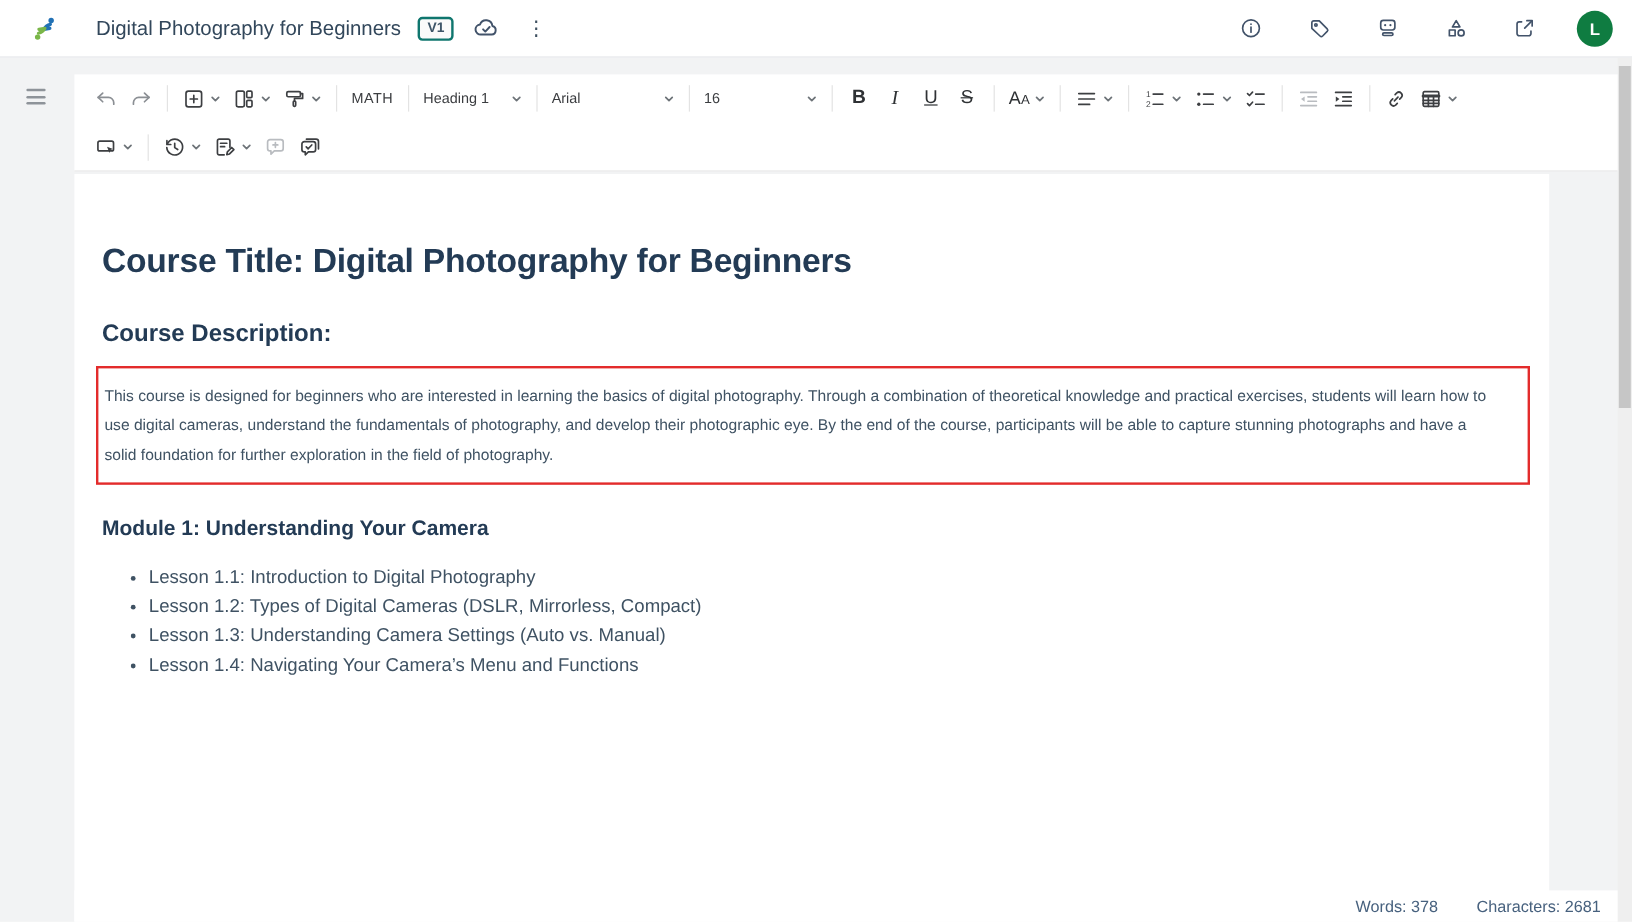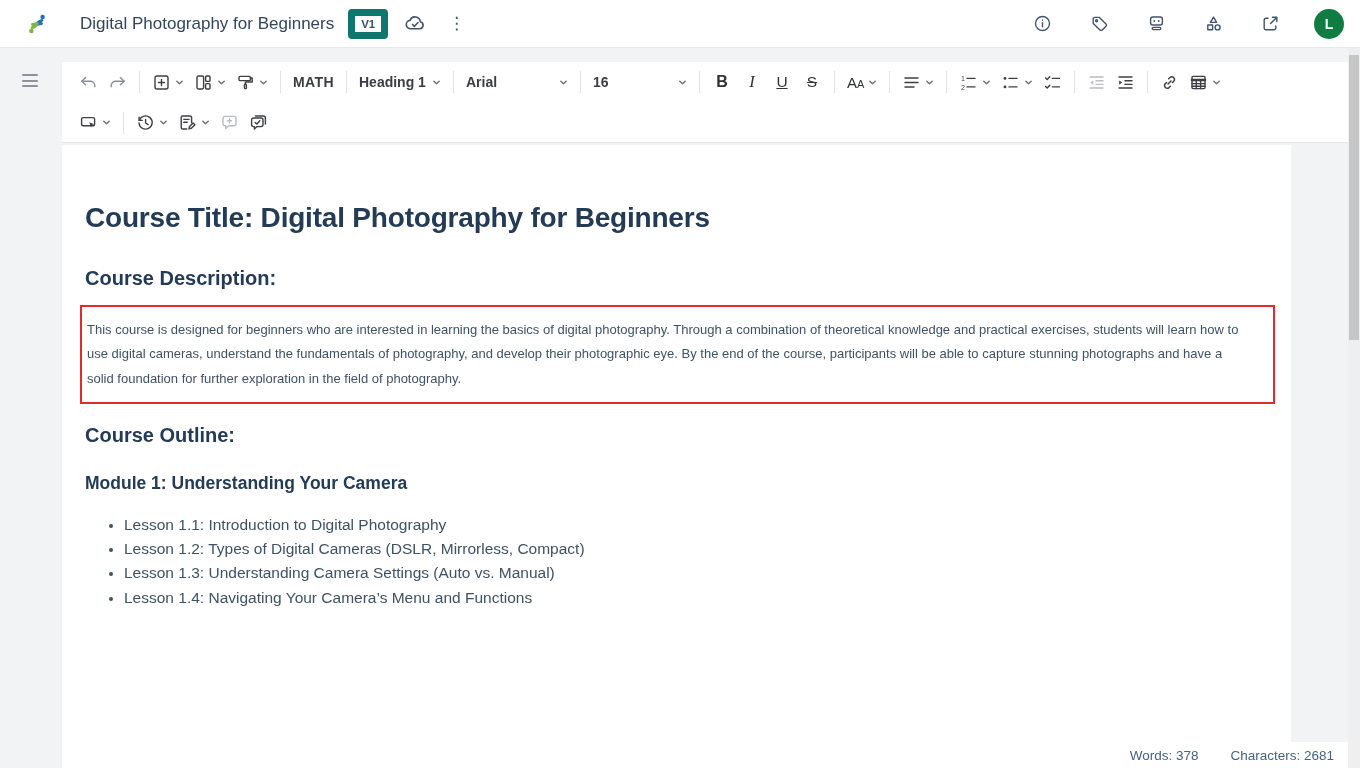--- a/index.html
+++ b/index.html
@@ -18,21 +18,21 @@
     background:#fff; border-bottom:1px solid #e5e7e9;
     display:flex; align-items:center; padding:0 16px 0 24px; z-index:5;
   }
   .logo { width:26px; height:26px; flex:0 0 auto; cursor:pointer; }
   .doc-title {
     margin-left:30px; font-size:17px; color:#32475b; font-weight:500;
     white-space:nowrap; cursor:text;
   }
   .ver-badge {
     margin-left:14px; font-size:11.5px; font-weight:600; color:#3e5568;
-    border:7px solid #0f766e; border-radius:4px; padding:2px 6px; background:#fafafa;
+    border:2px solid #0f766e; border-radius:4px; padding:2px 6px; background:#fafafa;
     cursor:pointer;
   }
   .hdr-ic { color:#42536a; padding:4px; border-radius:4px; cursor:pointer; display:flex; align-items:center; }
   .hdr-ic svg { width:19px; height:19px; stroke:currentColor; fill:none; stroke-width:1.4; stroke-linecap:round; stroke-linejoin:round; }
   .cloud-wrap { margin-left:12px; }
   .kebab { margin-left:10px; font-size:17px; color:#3e5060; letter-spacing:0; line-height:1; padding:2px 8px; cursor:pointer; }
   .hdr-right { margin-left:auto; display:flex; align-items:center; gap:30px; }
   .avatar {
     width:30px; height:30px; border-radius:50%; background:#0f7c41; color:#fff;
     font-size:14px; font-weight:600; display:flex; align-items:center; justify-content:center; cursor:pointer;
@@ -52,21 +52,21 @@
   .tb-row.second { height:41px; }
   .tbtn {
     display:flex; align-items:center; height:30px; padding:0 5px; border-radius:4px;
     color:#3d3f42; cursor:pointer; flex:0 0 auto;
   }
   .tbtn svg { width:19px; height:19px; stroke:currentColor; fill:none; stroke-width:1.4; stroke-linecap:round; stroke-linejoin:round; }
   .tbtn.muted { color:#8b8f94; }
   .tbtn.disabled { color:#b9bcc0; cursor:default; }
   .chev { width:9px !important; height:9px !important; stroke:#6d7378 !important; stroke-width:1.6 !important; margin-left:4px; }
   .tb-sep { width:1px; height:22px; background:#e3e3e3; margin:0 7px; flex:0 0 auto; }
-  .tb-text { font-size:14px; color:#3b3d40;font-weight:bold; }
+  .tb-text { font-size:12px; color:#3b3d40; }
   .tb-select { justify-content:space-between; }
   .tb-select .tb-text { white-space:nowrap; }
   .w-head { width:92px;justify-content:space-between; }
   .w-font { width:112px; }
   .w-size { width:104px; }
   .fmt { font-size:15.5px; width:30px; justify-content:center; color:#2f3235; }
   .fmt.b { font-weight:700; font-size:16px; }
   .fmt.i { font-family:"Liberation Serif", serif; font-style:italic; font-size:16.5px; }
   .fmt.u { text-decoration:underline; }
   .fmt.s { text-decoration:line-through; }
@@ -369,21 +369,20 @@
     </div>
   </div>
 </div>
 
 <div class="page">
   <h1 class="doc-h1">Course Title: Digital Photography for Beginners</h1>
   <h2 class="doc-h2">Course Description:</h2>
   <div class="red-box">
     <p class="doc-p">This course is designed for beginners who are interested in learning the basics of digital photography. Through a combination of theoretical knowledge and practical exercises, students will learn how to use digital cameras, understand the fundamentals of photography, and develop their photographic eye. By the end of the course, participants will be able to capture stunning photographs and have a solid foundation for further exploration in the field of photography.</p>
   </div>
-  <h2 class="doc-h2 outline">Course Outline:</h2>
 
   <h3 class="doc-h3">Module 1: Understanding Your Camera</h3>
   <ul class="doc-ul">
     <li>Lesson 1.1: Introduction to Digital Photography</li>
     <li>Lesson 1.2: Types of Digital Cameras (DSLR, Mirrorless, Compact)</li>
     <li>Lesson 1.3: Understanding Camera Settings (Auto vs. Manual)</li>
     <li>Lesson 1.4: Navigating Your Camera’s Menu and Functions</li>
   </ul>
 
 </div>

